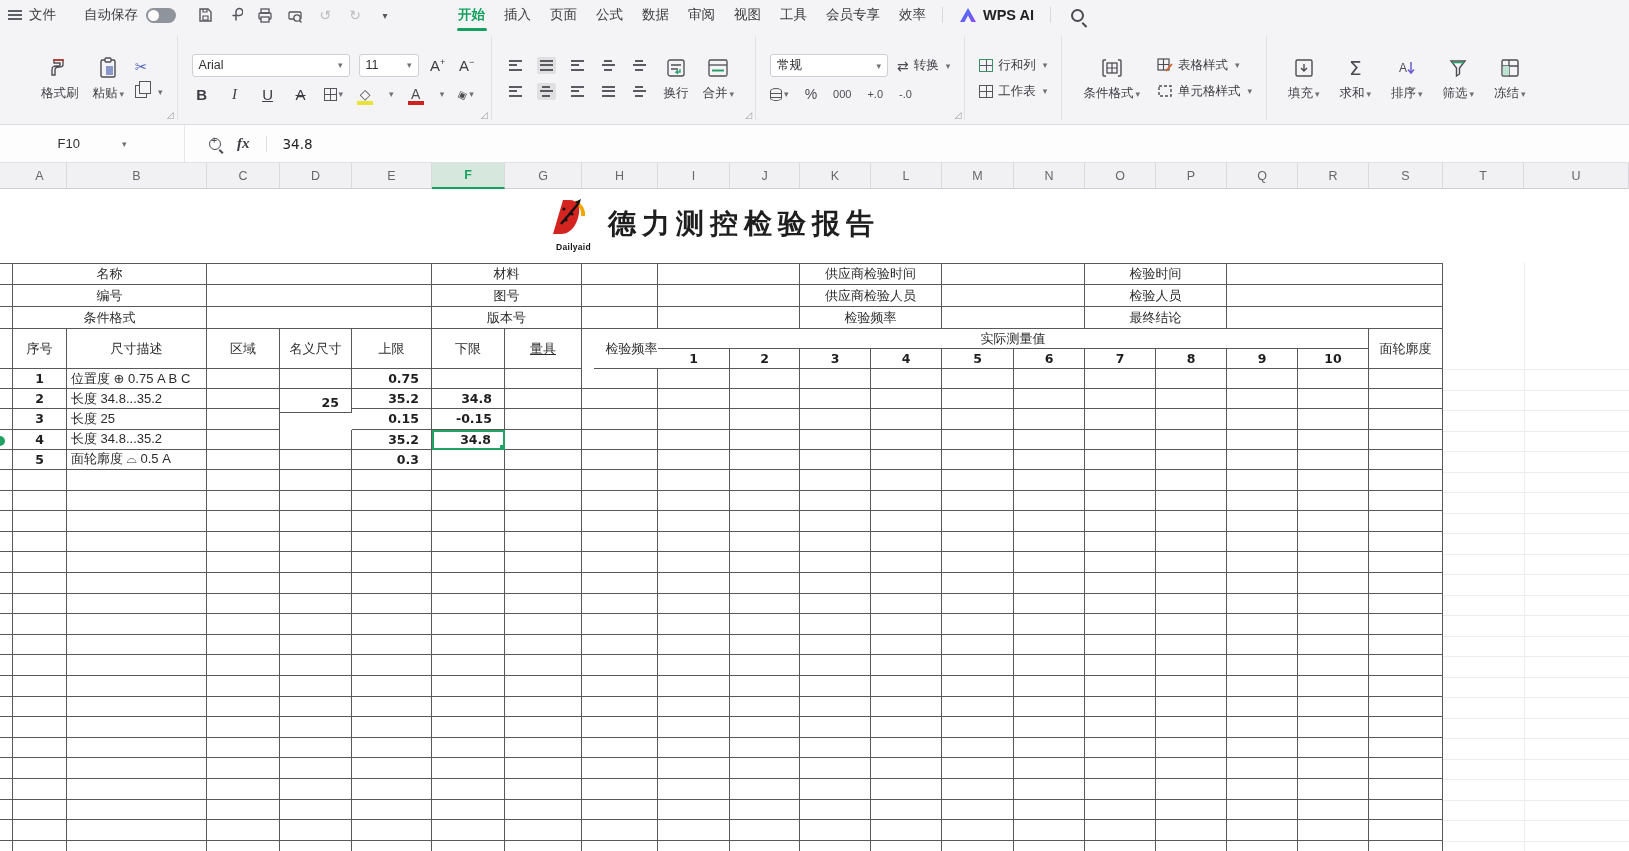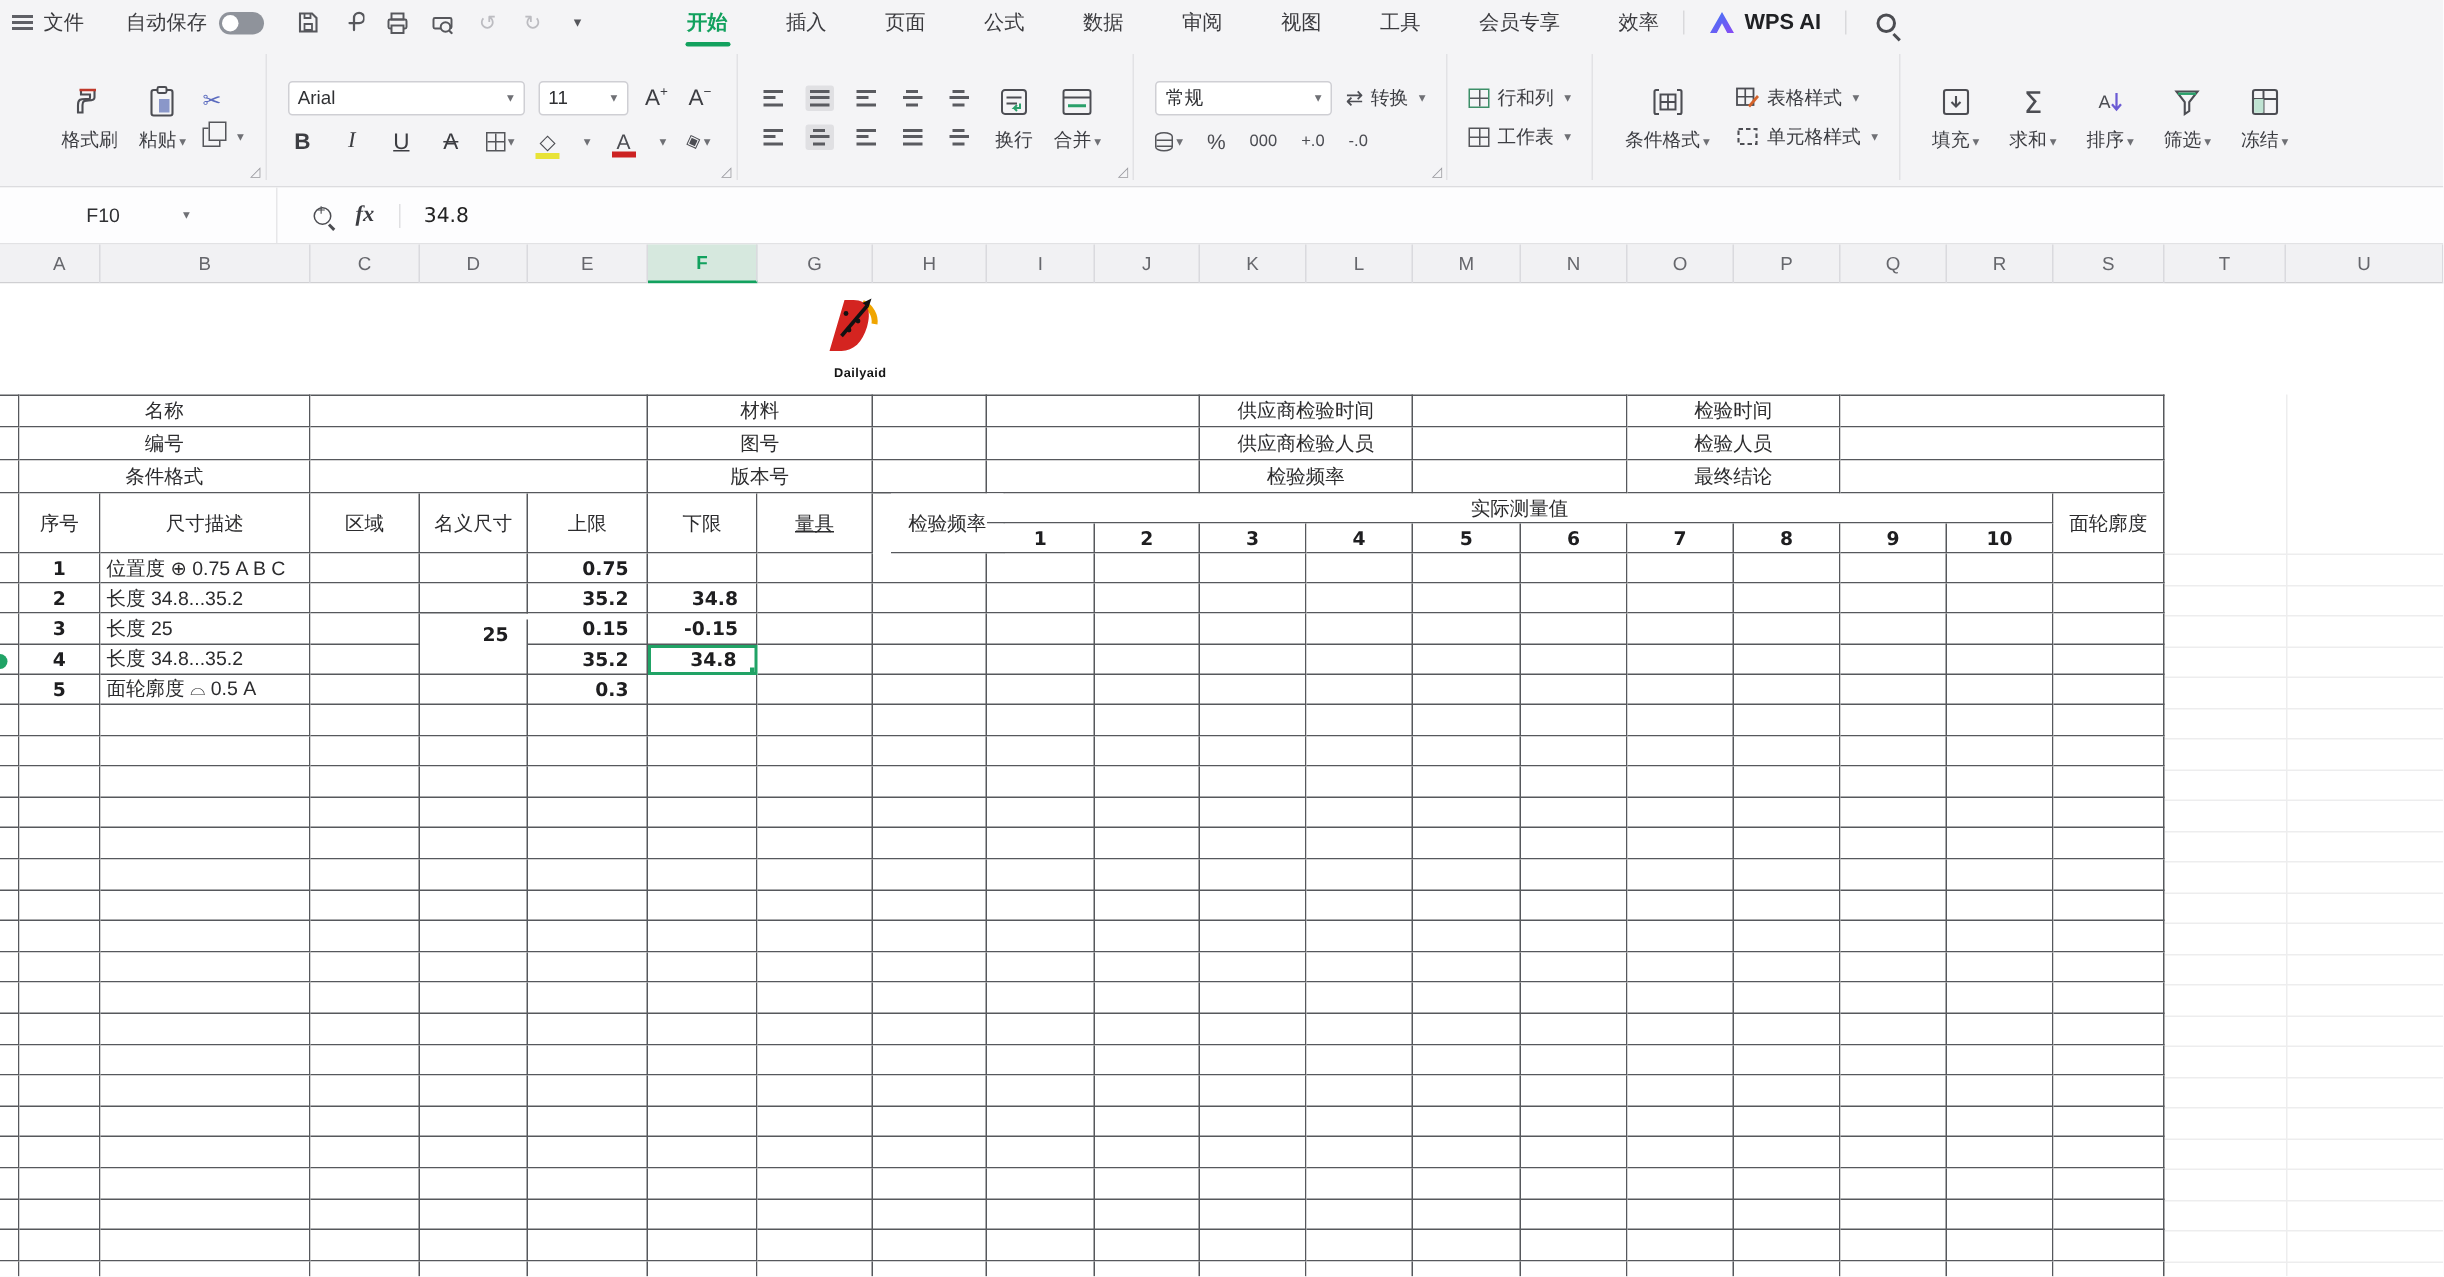--- a/index.html
+++ b/index.html
@@ -11,21 +11,21 @@
   .menubar { position:absolute; top:0; left:0; width:100%; height:30px; display:flex; align-items:center; font-size:13.5px; color:#3b3b3f; }
   .hamb { width:14px; height:10px; margin:0 7px 0 8px; border-top:2px solid #5f6066; border-bottom:2px solid #5f6066; position:relative; }
   .hamb::after { content:""; position:absolute; left:0; top:2px; width:100%; height:2px; background:#5f6066; }
   .mb-file { margin-right:28px; }
   .mb-autosave { margin-right:8px; }
   .toggle { width:30px; height:15px; border-radius:8px; background:#8f939b; position:relative; margin-right:14px; }
   .toggle::after { content:""; position:absolute; left:2px; top:2px; width:11px; height:11px; border-radius:50%; background:#fff; }
   .qicon { width:20px; height:18px; margin:0 5px; display:flex; align-items:center; justify-content:center; color:#56575c; font-size:14px; }
   .qicon svg { display:block; }
   .qicon.dis { color:#bcbcc1; }
-  .mb-tabs { display:flex; margin-left:58px; gap:39px; align-items:center; }
+  .mb-tabs { display:flex; margin-left:58px; gap:19px; align-items:center; }
   .mb-tab { position:relative; padding:6px 0; cursor:pointer; white-space:nowrap; }
   .mb-tab.active { color:#12a15e; font-weight:bold; }
   .mb-tab.active::after { content:""; position:absolute; left:50%; transform:translateX(-50%); bottom:-1px; width:30px; height:3px; border-radius:2px; background:#12a15e; }
   .mb-sep { width:1px; height:16px; background:#d9d9dc; margin:0 16px; }
   .wpsai { display:flex; align-items:center; gap:6px; font-weight:bold; font-size:14.5px; color:#202124; }
   .search-glass { width:13px; height:13px; border:2px solid #4b4c51; border-radius:50%; position:relative; }
   .search-glass::after { content:""; position:absolute; left:10px; top:11px; width:6px; height:2px; background:#4b4c51; transform:rotate(45deg); transform-origin:0 0; }
 
   
   .toolbar { position:absolute; top:30px; left:0; width:100%; height:95px; border-bottom:1px solid #dcdcdf; display:flex; align-items:stretch; padding:6px 0 4px 20px; }
@@ -462,20 +462,21 @@
           <path d="M30 8 A16 14 0 0 1 38 22" fill="none" stroke="#f0a500" stroke-width="4"></path>
           <path d="M8 40 L18 6 L24 6 C34 6 36 14 33 24 C30 34 24 40 16 40 Z M17 33 L21 13 C26 13 27 17 25 24 C23 30 21 33 17 33 Z" fill="#d42420"></path>
           <path d="M16 30 L33 10" stroke="#111" stroke-width="2.4"></path>
           <path d="M30 8 l6 -3 l-2 6 z" fill="#111"></path>
           <circle cx="19" cy="15" r="1.6" fill="#111"></circle>
             <circle cx="27" cy="20" r="1.6" fill="#111"></circle>
             <circle cx="21" cy="26" r="1.6" fill="#111"></circle>
         </svg>
         <div class="logo-text">Dailyaid</div>
       </div>
+      <div class="sheet-title">德力测控检验报告</div>
     </div>
     <div class="faintline" style="left: 1524px; top: 74px; width: 1px; height: 588px;"></div>
       <div class="faintline" style="left: 1443px; top: 180px; width: 186px; height: 1px;"></div>
       <div class="faintline" style="left: 1443px; top: 200.5px; width: 186px; height: 1px;"></div>
       <div class="faintline" style="left: 1443px; top: 221px; width: 186px; height: 1px;"></div>
       <div class="faintline" style="left: 1443px; top: 241.5px; width: 186px; height: 1px;"></div>
       <div class="faintline" style="left: 1443px; top: 262px; width: 186px; height: 1px;"></div>
       <div class="faintline" style="left: 1443px; top: 282.5px; width: 186px; height: 1px;"></div>
       <div class="faintline" style="left: 1443px; top: 303px; width: 186px; height: 1px;"></div>
       <div class="faintline" style="left: 1443px; top: 323.5px; width: 186px; height: 1px;"></div>
@@ -584,21 +585,21 @@
         <div class="cell" style="left: 1014px; top: 200.2px; width: 71px; height: 20.2px;"></div>
         <div class="cell" style="left: 1085px; top: 200.2px; width: 71px; height: 20.2px;"></div>
         <div class="cell" style="left: 1156px; top: 200.2px; width: 71px; height: 20.2px;"></div>
         <div class="cell" style="left: 1227px; top: 200.2px; width: 71px; height: 20.2px;"></div>
         <div class="cell" style="left: 1298px; top: 200.2px; width: 71px; height: 20.2px;"></div>
         <div class="cell" style="left: 1369px; top: 200.2px; width: 74px; height: 20.2px;"></div>
         <div class="cell" style="left: 0px; top: 220.4px; width: 13px; height: 20.2px;"></div>
         <div class="cell num" style="left: 13px; top: 220.4px; width: 54px; height: 20.2px;">3</div>
         <div class="cell left" style="left: 67px; top: 220.4px; width: 140px; height: 20.2px;">长度 25</div>
         <div class="cell" style="left: 207px; top: 220.4px; width: 73px; height: 20.2px;"></div>
-        <div class="cell right num" style="left: 280px; top: 224px; width: 72px; height: 20.2px;">25</div>
+        <div class="cell right num" style="left: 280px; top: 204px; width: 72px; height: 20.2px;">25</div>
         <div class="cell right num" style="left: 352px; top: 220.4px; width: 80px; height: 20.2px;">0.15</div>
         <div class="cell right num" style="left: 432px; top: 220.4px; width: 73px; height: 20.2px;">-0.15</div>
         <div class="cell" style="left: 505px; top: 220.4px; width: 77px; height: 20.2px;"></div>
         <div class="cell" style="left: 582px; top: 220.4px; width: 76px; height: 20.2px;"></div>
         <div class="cell" style="left: 658px; top: 220.4px; width: 72px; height: 20.2px;"></div>
         <div class="cell" style="left: 730px; top: 220.4px; width: 70px; height: 20.2px;"></div>
         <div class="cell" style="left: 800px; top: 220.4px; width: 71px; height: 20.2px;"></div>
         <div class="cell" style="left: 871px; top: 220.4px; width: 71px; height: 20.2px;"></div>
         <div class="cell" style="left: 942px; top: 220.4px; width: 72px; height: 20.2px;"></div>
         <div class="cell" style="left: 1014px; top: 220.4px; width: 71px; height: 20.2px;"></div>

